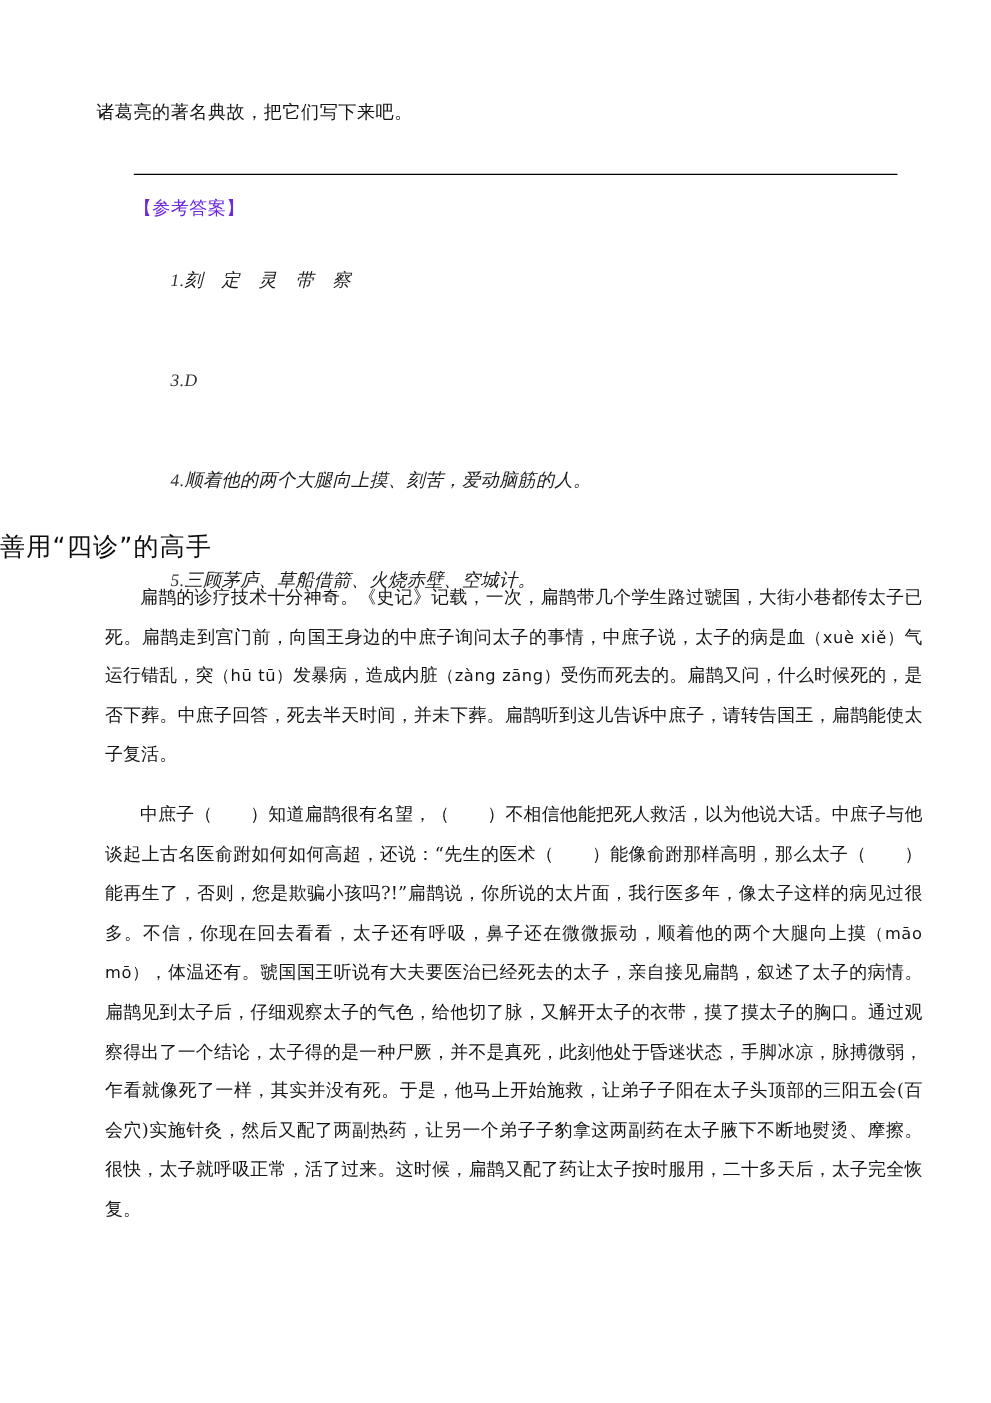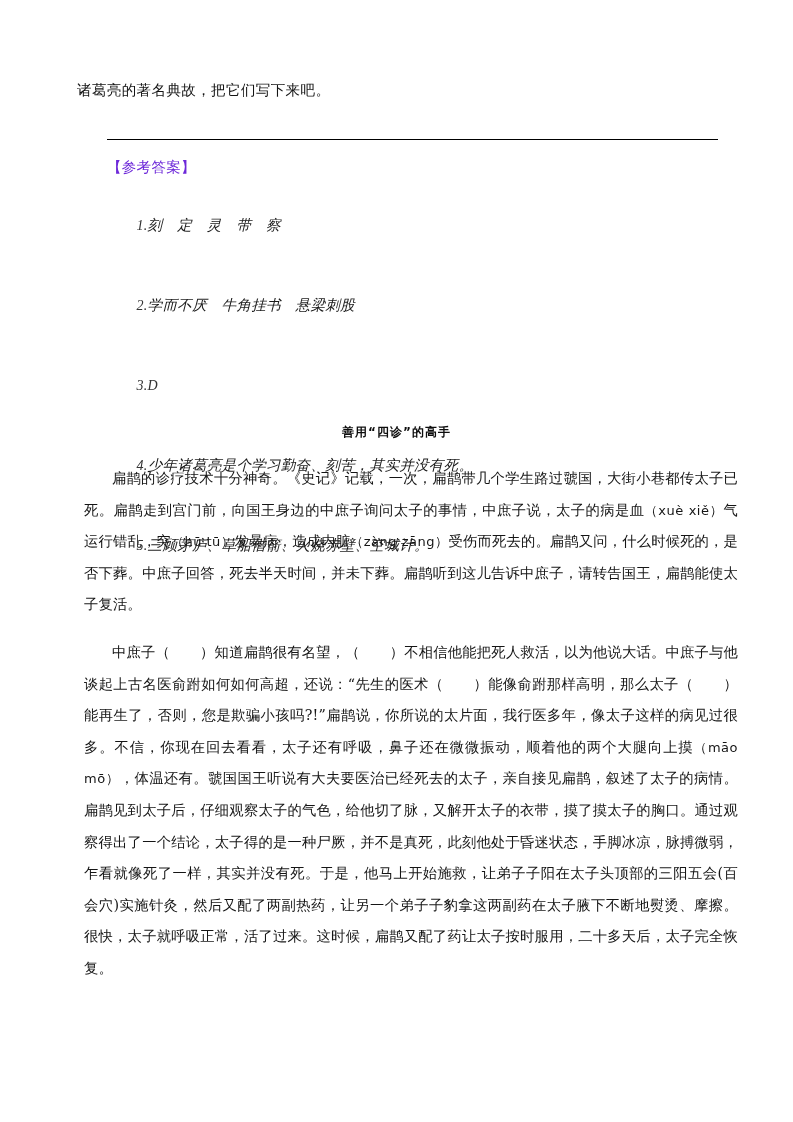--- a/index.html
+++ b/index.html
@@ -77,24 +77,24 @@
     font-size: 14px;
     color: #333333;
   }
 
   
   .article-title {
     position: absolute;
     left: 0;
     top: 424px;
     width: 793px;
-    text-align: center;
+    text-align: left;
     font-family: "DejaVu Sans", "Liberation Sans", sans-serif;
-    font-weight: bold;
-    font-size: 12px;
+    font-weight: normal;
+    font-size: 20px;
     letter-spacing: 1px;
     color: #0d0d0d;
   }
 
   .article-body {
     position: absolute;
     left: 84px;
     top: 463px;
     width: 654px;
   }
@@ -133,27 +133,24 @@
 
   <div class="divider"></div>
 
   <div class="answer-key">
     <div class="answer-heading">【参考答案】</div>
 
     <div class="answer-item">
       <span class="num">1.</span><span>刻　定　灵　带　察</span>
     </div>
     <div class="answer-item">
-      <span class="num">2.</span><span>学而不厌　牛角挂书　悬梁刺股</span>
-    </div>
-    <div class="answer-item">
       <span class="num">3.</span><span class="num">D</span>
     </div>
     <div class="answer-item">
-      <span class="num">4.</span><span>少年诸葛亮是个学习勤奋、刻苦，其实并没有死。</span>
+      <span class="num">4.</span><span>顺着他的两个大腿向上摸、刻苦，爱动脑筋的人。</span>
     </div>
     <div class="answer-item">
       <span class="num">5.</span><span>三顾茅庐、草船借箭、火烧赤壁、空城计。</span>
     </div>
   </div>
 
   <div class="article-title">善用“四诊”的高手</div>
 
   <div class="article-body">
 

